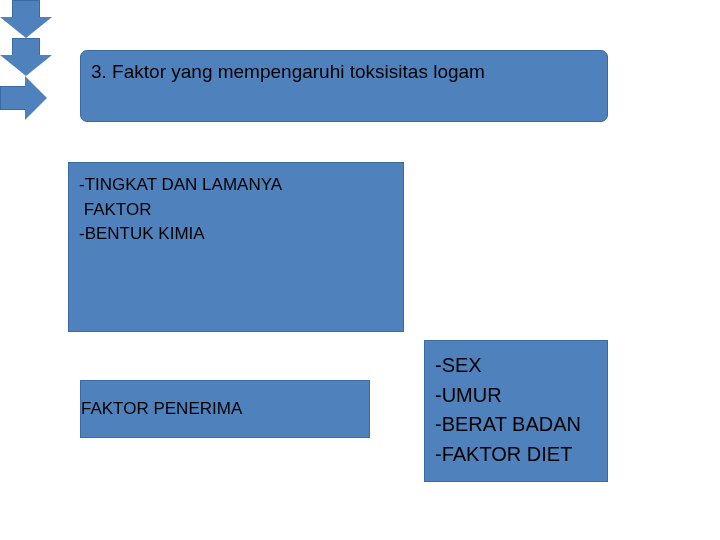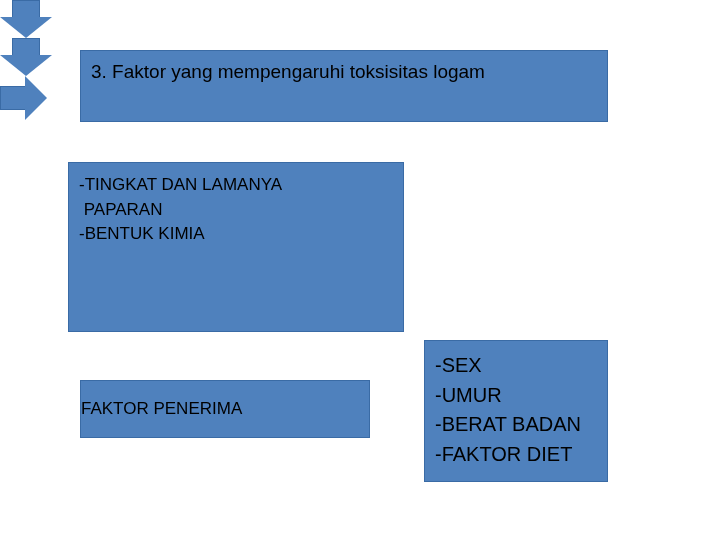--- a/index.html
+++ b/index.html
@@ -31,20 +31,21 @@
 
   
   #title-box {
     left: 80px;
     top: 50px;
     width: 528px;
     height: 72px;
     padding: 8px 10px 0 10px;
     font-size: 19px;
     line-height: 1.35;
+    border-radius: 7px;
   }
   #title-box .title-text {
     display: block;
     white-space: pre-wrap;
   }
 
   
   #factors-box {
     left: 68px;
     top: 162px;
@@ -175,21 +176,21 @@
   <div id="arrow-title-to-factors">
     <div class="arrow-down-shape">
       <div class="stem"></div>
       <div class="head"></div>
     </div>
   </div>
 
   <div class="box" id="factors-box">
     <ul>
       <li>-TINGKAT DAN LAMANYA</li>
-      <li> PAPARAN</li>
+      <li> FAKTOR</li>
       <li>-BENTUK KIMIA</li>
     </ul>
   </div>
 
   <div id="arrow-factors-to-receiver">
     <div class="arrow-down-shape">
       <div class="stem"></div>
       <div class="head"></div>
     </div>
   </div>

